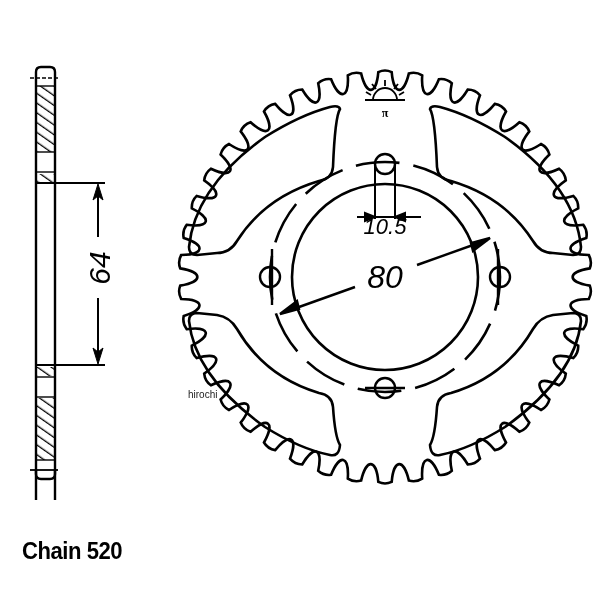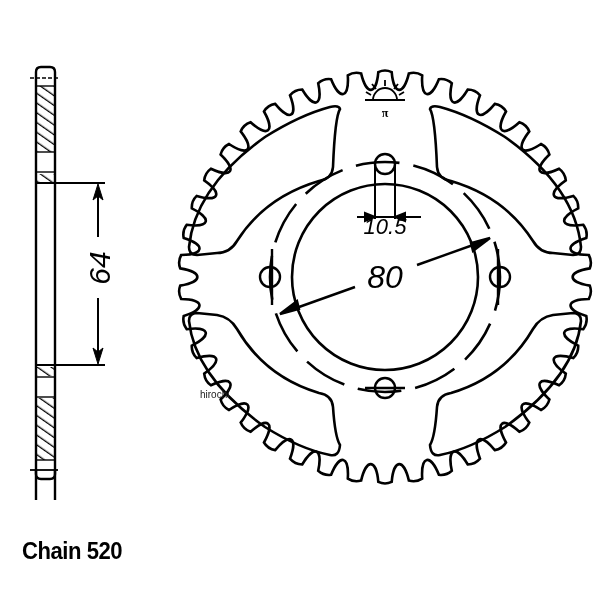--- a/index.html
+++ b/index.html
@@ -1,20 +1,20 @@
 <!DOCTYPE html>
 <html><head>
 <meta charset="utf-8">
 <style>
   html, body { margin: 0; padding: 0; background: #ffffff; }
   body { width: 600px; height: 600px; position: relative; overflow: hidden; font-family: "Liberation Sans", sans-serif; }
   #stage { position: absolute; left: 0; top: 0; width: 600px; height: 600px; }
   .dim-text { font-family: "Liberation Sans", sans-serif; font-style: italic; fill: #000; }
   .caption { position: absolute; left: 22px; top: 537px; font-family: "Liberation Sans", sans-serif; font-weight: bold; font-size: 24px; color: #000; letter-spacing: -0.5px; transform: scaleX(0.92); transform-origin: left top; }
-  .watermark { position: absolute; left: 200px; top: 389px; font-family: "Liberation Sans", sans-serif; font-size: 10px; color: #222; }
+  .watermark { position: absolute; left: 188px; top: 389px; font-family: "Liberation Sans", sans-serif; font-size: 10px; color: #222; }
 </style>
 </head>
 <body>
 
 <svg id="stage" viewBox="0 0 600 600" xmlns="http://www.w3.org/2000/svg">
   <defs>
     <pattern id="hatch" patternUnits="userSpaceOnUse" width="8" height="8" patternTransform="rotate(-55)">
       <line x1="0" y1="0" x2="0" y2="8" stroke="#000" stroke-width="2.6"></line>
     </pattern>
   </defs>

